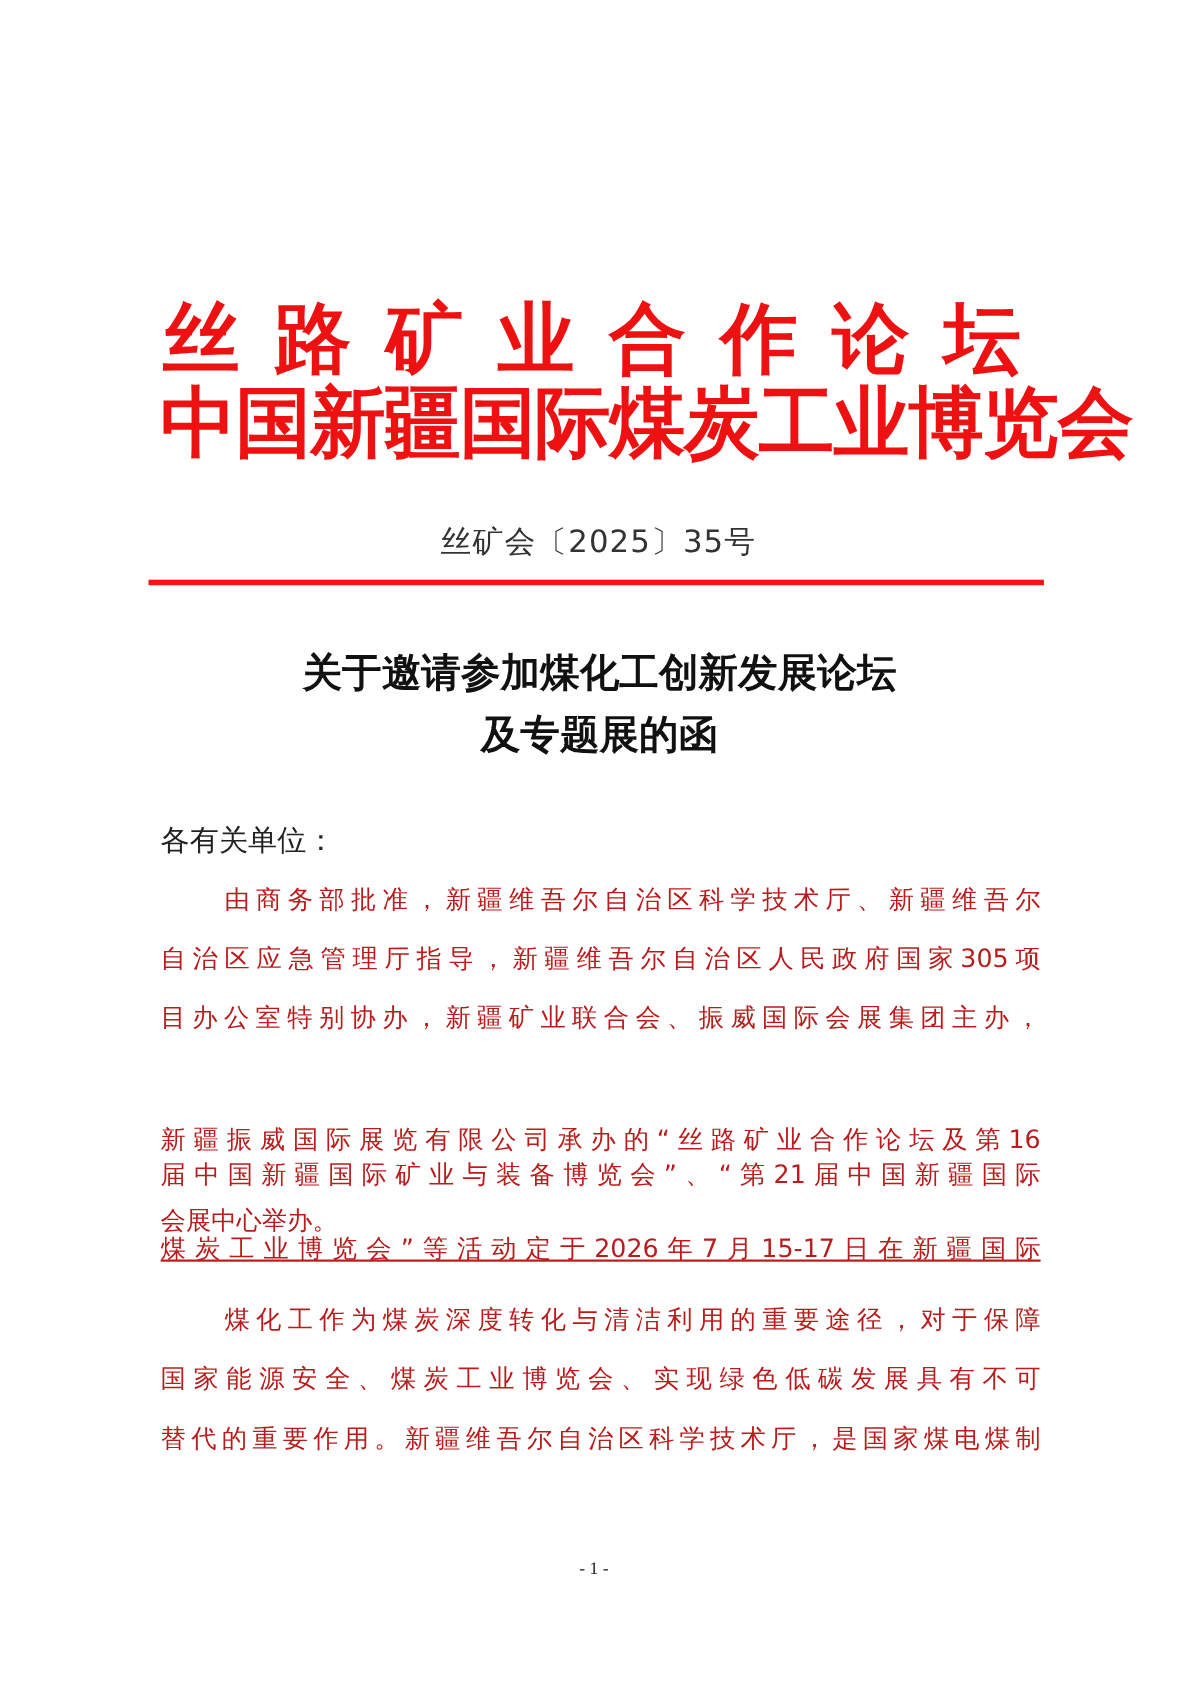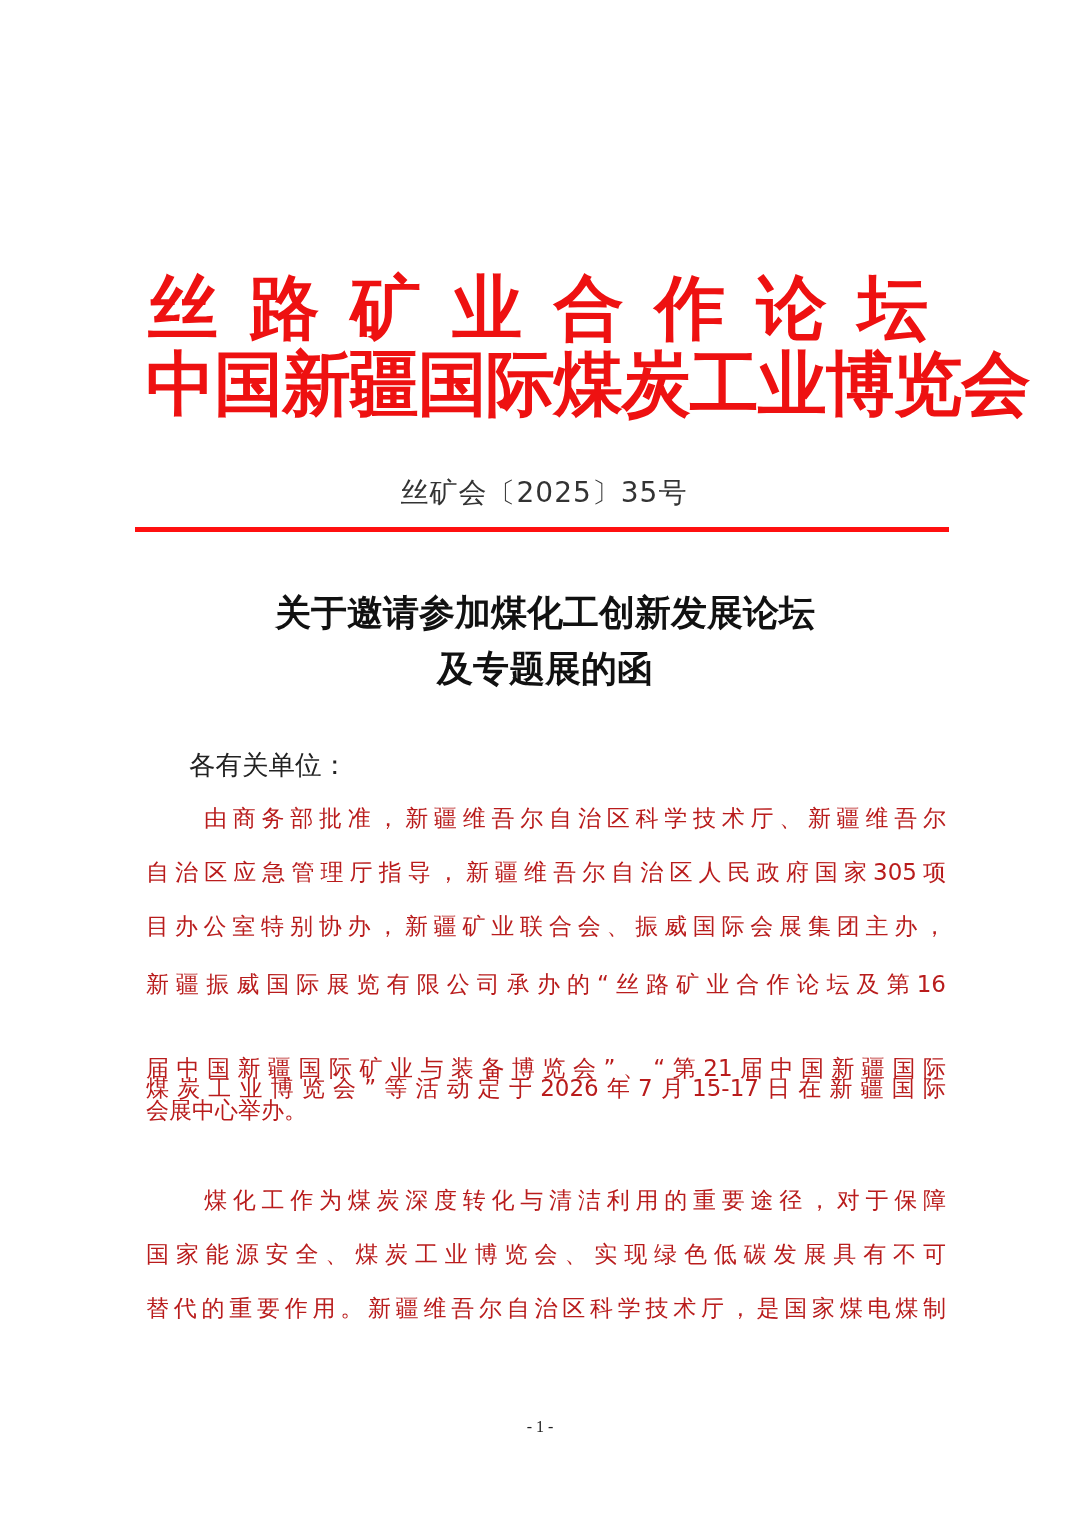--- a/index.html
+++ b/index.html
@@ -81,21 +81,20 @@
     .doc-title.t1 { top: 584px; }
     .doc-title.t2 { top: 640px; }
     .body-text {
       position: absolute;
       left: 146px;
       width: 800px;
       font-family: "DejaVu Sans", "Liberation Sans", sans-serif;
       font-size: 26.5px;
       color: #222222;
       line-height: 54px;
-      margin-left: 43px;
     }
     .salutation { top: 738px; }
     .para-line {
       position: absolute;
       left: 146px;
       width: 800px;
       font-family: "DejaVu Sans", "Liberation Sans", sans-serif;
       font-size: 23px;
       color: #b91c1c;
       line-height: 40px;
@@ -139,23 +138,23 @@
   <div class="red-rule"></div>
 
   <div class="doc-title t1">关于邀请参加煤化工创新发展论坛</div>
   <div class="doc-title t2">及专题展的函</div>
 
   <div class="body-text salutation">各有关单位：</div>
 
   <div class="para-line indent" style="top:798px;">由商务部批准，新疆维吾尔自治区科学技术厅、新疆维吾尔</div>
   <div class="para-line" style="top:852px;">自治区应急管理厅指导，新疆维吾尔自治区人民政府国家305项</div>
   <div class="para-line" style="top:906px;">目办公室特别协办，新疆矿业联合会、振威国际会展集团主办，</div>
-  <div class="para-line" style="top:964px;">新疆振威国际展览有限公司承办的“丝路矿业合作论坛及第16</div>
+  <div class="para-line" style="top:1017px;">新疆振威国际展览有限公司承办的“丝路矿业合作论坛及第16</div>
   <div class="para-line" style="top:1048px;">届中国新疆国际矿业与装备博览会”、“第21届中国新疆国际</div>
-  <div class="para-line" style="top:1068px;">煤炭工业博览会”等活动定于2026年7月15-17日在新疆国际</div>
+  <div class="para-line" style="top:1116px;text-decoration:underline;">煤炭工业博览会”等活动定于2026年7月15-17日在新疆国际</div>
   <div class="para-line last" style="top:1090px;">会展中心举办。</div>
 
   <div class="para-line indent" style="top:1180px;">煤化工作为煤炭深度转化与清洁利用的重要途径，对于保障</div>
   <div class="para-line" style="top:1234px;">国家能源安全、煤炭工业博览会、实现绿色低碳发展具有不可</div>
   <div class="para-line" style="top:1288px;">替代的重要作用。新疆维吾尔自治区科学技术厅，是国家煤电煤制</div>
 
   <div class="page-number">- 1 -</div>
 
 </div>
 

